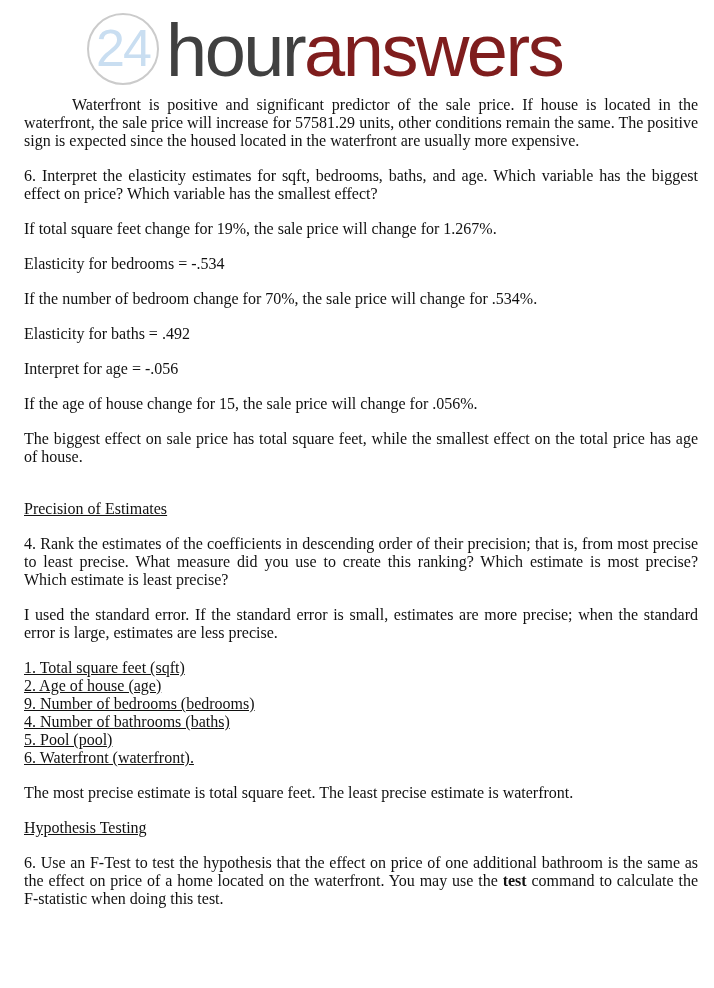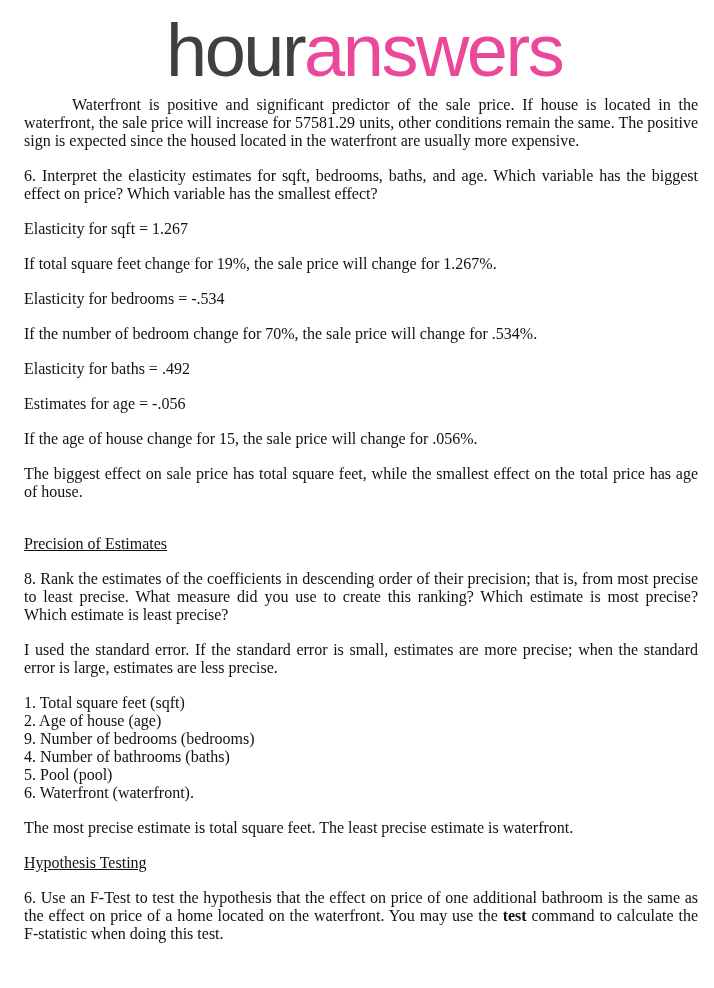--- a/index.html
+++ b/index.html
@@ -40,66 +40,66 @@
     left: 166px;
     top: 0;
     height: 96px;
     line-height: 102px;
     font-family: "Liberation Sans", sans-serif;
     font-size: 74px;
     letter-spacing: -2.5px;
     white-space: nowrap;
   }
   .logo-hour    { color: #404040; }
-  .logo-answers { color: #ec4899; }
+  .logo-answers { color: #7f1d1d; }
 
   
   .content {
     padding: 0 16px 0 24px;
     font-size: 16px;
     line-height: 18px;
   }
   .content p {
     margin: 0 0 17px 0;
   }
   .content p.justify { text-align: justify; }
   .content p.indent  { text-indent: 48px; }
   .content .heading {
     margin: 0 0 17px 0;
     font-size: 16px;
     font-weight: normal;
     text-decoration: underline;
   }
   .content .heading.extra { margin-top: 34px; text-decoration: underline; }
-  .content .list { margin: 0 0 17px 0; }
+  .content .list { margin: 0 0 17px 0; text-decoration: underline; }
   .content .list p { margin: 0; }
   .bold { font-weight: bold; }
 </style>
 </head>
 <body>
 
 <div class="page">
 
   <header class="logo">
+    <span class="logo-circle"><span>24</span></span>
     <span class="logo-words"><span class="logo-hour">hour</span><span class="logo-answers">answers</span></span>
   </header>
 
   <main class="content" id="doc-body">
       <p class="justify indent">Waterfront is positive and significant predictor of the sale price. If house is located in the waterfront, the sale price will increase for 57581.29 units, other conditions remain the same. The positive sign is expected since the housed located in the waterfront are usually more expensive.</p>
       <p class="justify ">6.  Interpret the elasticity estimates for sqft, bedrooms, baths, and age.  Which variable has the biggest effect on price?  Which variable has the smallest effect?</p>
-      <p class="">Elasticity for sqft = 1.267</p>
       <p class="">If total square feet change for 19%, the sale price will change for 1.267%.</p>
       <p class="">Elasticity for bedrooms = -.534</p>
       <p class="">If the number of bedroom change for 70%, the sale price will change for .534%.</p>
       <p class="">Elasticity for baths = .492</p>
-      <p class="">Estimates for age = -.056</p>
+      <p class="">Interpret for age = -.056</p>
       <p class="">If the age of house change for 15, the sale price will change for .056%.</p>
       <p class="justify ">The biggest effect on sale price has total square feet, while the smallest effect on the total price has age of house.</p>
       <h3 class="heading extra">Precision of Estimates</h3>
-      <p class="justify ">8.  Rank the estimates of the coefficients in descending order of their precision; that is, from most precise to least precise.  What measure did you use to create this ranking?  Which estimate is most precise? Which estimate is least precise?</p>
+      <p class="justify ">4.  Rank the estimates of the coefficients in descending order of their precision; that is, from most precise to least precise.  What measure did you use to create this ranking?  Which estimate is most precise? Which estimate is least precise?</p>
       <p class="justify ">I used the standard error. If the standard error is small, estimates are more precise; when the standard error is large, estimates are less precise.</p>
       <div class="list">
         <p>1. Total square feet (sqft)</p>
         <p>2. Age of house (age)</p>
         <p>9. Number of bedrooms (bedrooms)</p>
         <p>4. Number of bathrooms (baths)</p>
         <p>5. Pool (pool)</p>
         <p>6. Waterfront (waterfront).</p>
       </div>
       <p class="">The most precise estimate is total square feet. The least precise estimate is waterfront.</p>

